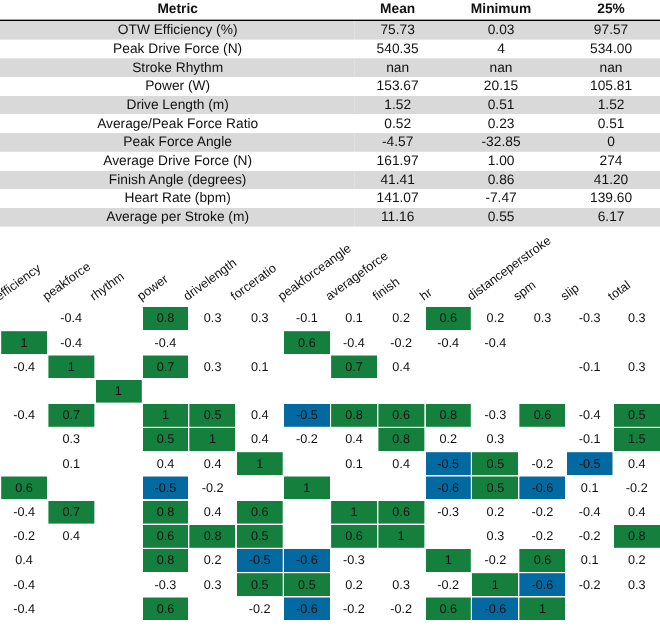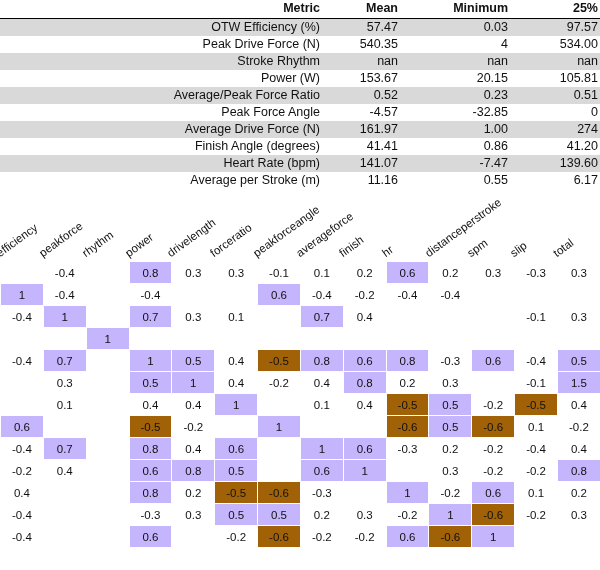--- a/index.html
+++ b/index.html
@@ -20,21 +20,21 @@
 
   
   .summary {
     border-collapse: collapse;
     width: 600px;
     table-layout: fixed;
     font-size: 12.5px;
     color: #111111;
   }
   .summary th, .summary td {
-    text-align: right;
+    text-align: center;
     padding: 1px 2px 1px 3px;
     line-height: 15px;
     white-space: nowrap;
     overflow: hidden;
   }
   .summary thead th {
     font-weight: bold;
     border-bottom: 1px solid #000000;
     padding-bottom: 2px;
   }
@@ -79,22 +79,22 @@
   }
   .heat td {
     border: 1px solid #ffffff;
     height: 21px;
     text-align: center;
     padding: 0;
     overflow: hidden;
     white-space: nowrap;
   }
   .heat td.empty { background: #ffffff; }
-  .heat td.pos   { background: #c4b5fd; }
-  .heat td.neg   { background: #a16207; }
+  .heat td.pos   { background: #15803d; }
+  .heat td.neg   { background: #0369a1; }
   .heat td.blank { background: #ffffff; }
 </style>
 </head>
 <body>
 
 <div id="page">
 
   <table class="summary">
     <colgroup>
       <col class="col-metric">
@@ -106,41 +106,47 @@
       <tr>
         <th>Metric</th>
         <th>Mean</th>
         <th>Minimum</th>
         <th>25%</th>
       </tr>
     </thead>
     <tbody id="summary-body">
         <tr>
           <td>OTW Efficiency (%)</td>
-          <td>57.47</td>
+          <td>75.73</td>
           <td>0.03</td>
           <td>97.57</td>
         </tr>
         <tr>
           <td>Peak Drive Force (N)</td>
           <td>540.35</td>
           <td>4</td>
           <td>534.00</td>
         </tr>
         <tr>
           <td>Stroke Rhythm</td>
           <td>nan</td>
           <td>nan</td>
           <td>nan</td>
         </tr>
         <tr>
           <td>Power (W)</td>
           <td>153.67</td>
           <td>20.15</td>
           <td>105.81</td>
+        </tr>
+        <tr>
+          <td>Drive Length (m)</td>
+          <td>1.52</td>
+          <td>0.51</td>
+          <td>1.52</td>
         </tr>
         <tr>
           <td>Average/Peak Force Ratio</td>
           <td>0.52</td>
           <td>0.23</td>
           <td>0.51</td>
         </tr>
         <tr>
           <td>Peak Force Angle</td>
           <td>-4.57</td>

